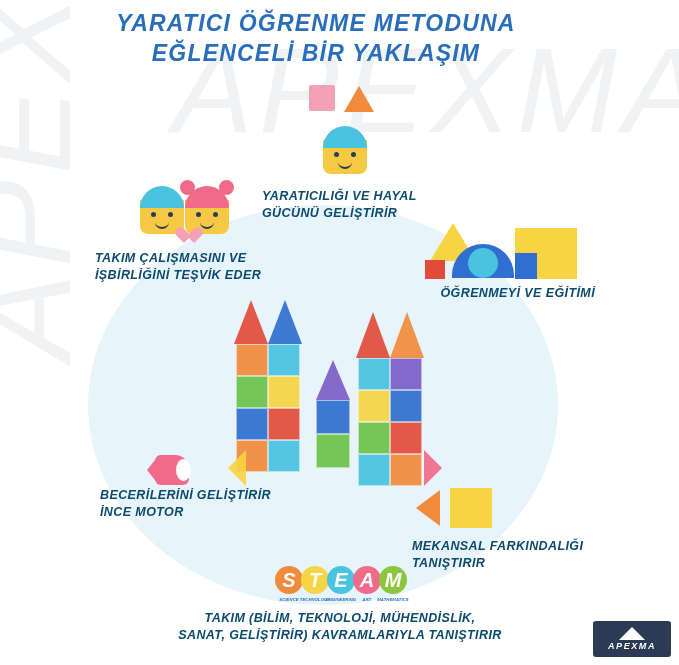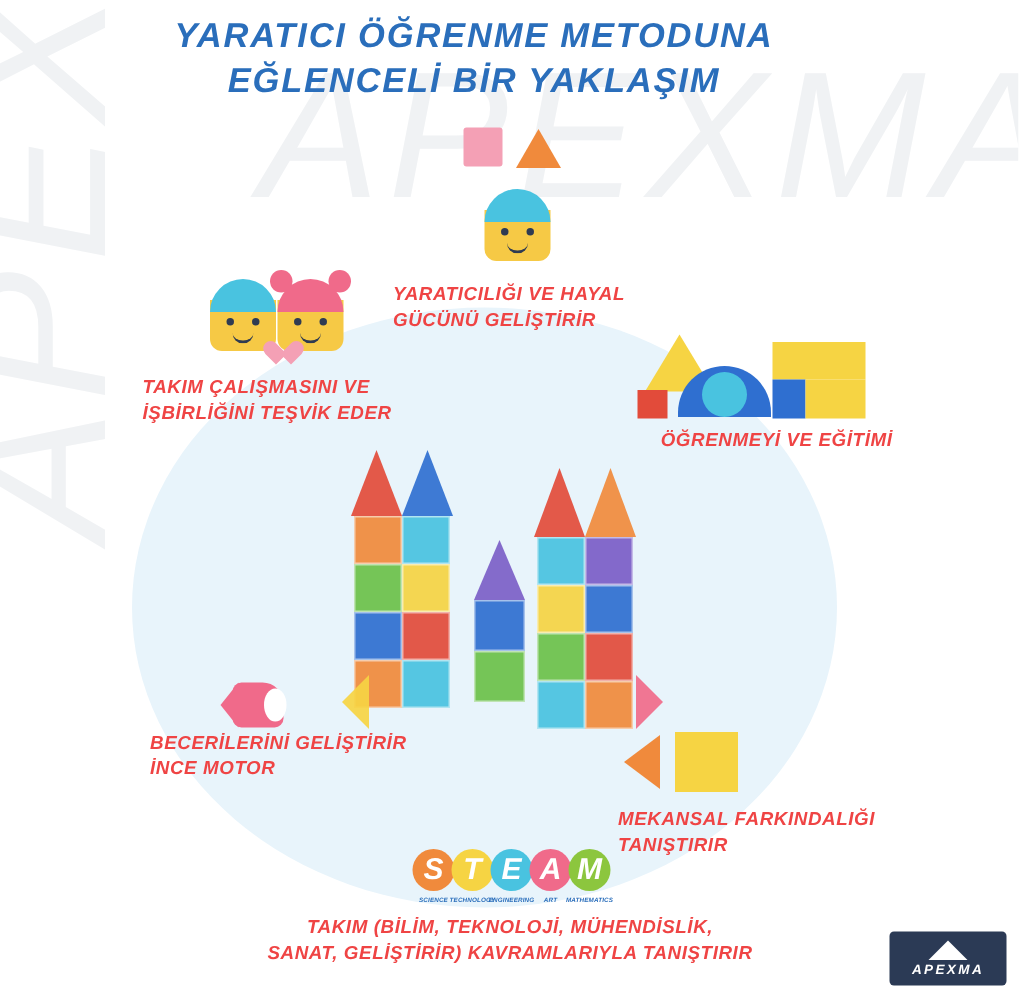--- a/index.html
+++ b/index.html
@@ -70,21 +70,21 @@
     font-weight: bold;
     font-size: 23px;
     letter-spacing: 1.2px;
     line-height: 30px;
   }
   .title .l2 { display: block; text-align: center; }
 
   
   .cap {
     position: absolute;
-    color: #ef4444;
+    color: #0c4a6e;
     font-weight: bold;
     font-size: 12.5px;
     line-height: 17px;
     letter-spacing: 0.4px;
   }
   .cap .l { display: block; }
 
   #cap-creativity { top: 188px; left: 262px; width: 190px; text-align: left; }
   #cap-teamwork   { top: 250px; left: 95px;  width: 200px; text-align: left; }
   #cap-learning   { top: 285px; left: 405px; width: 190px; text-align: right; }

